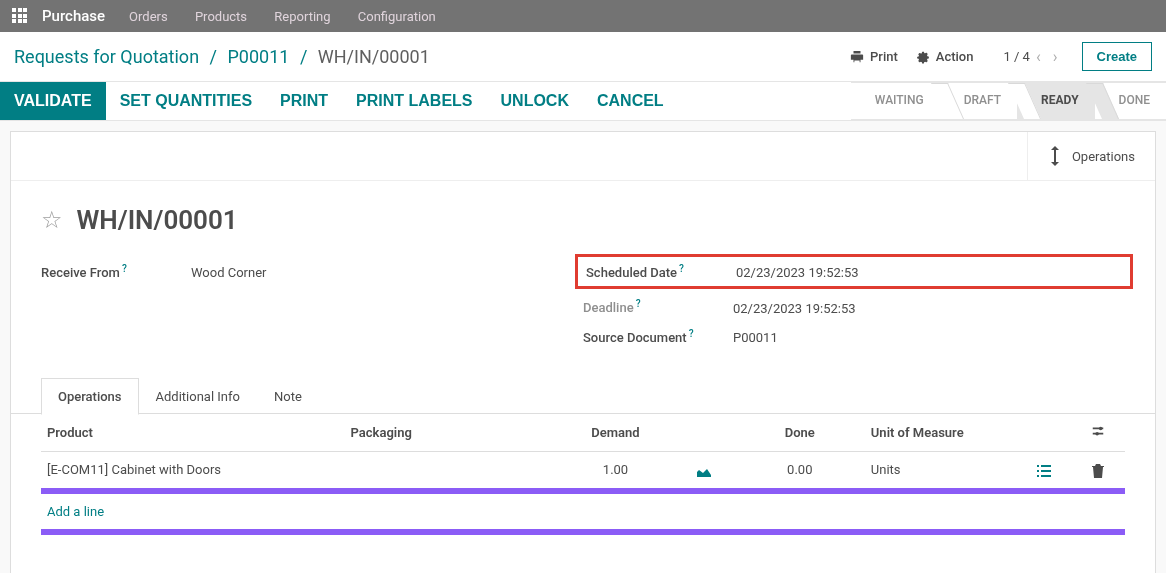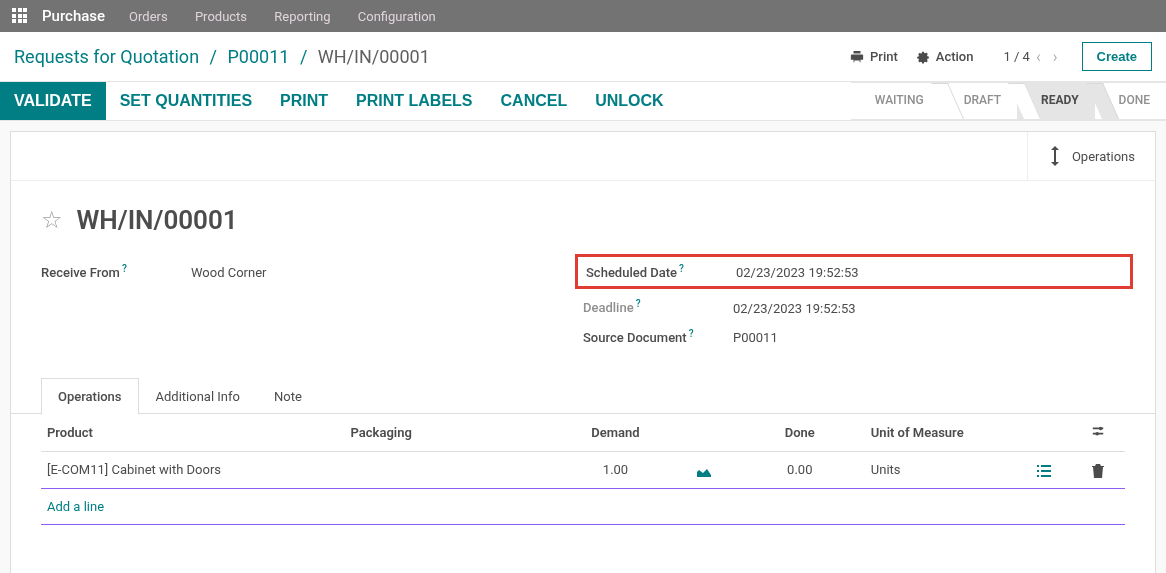--- a/index.html
+++ b/index.html
@@ -44,21 +44,21 @@
 .field-label.muted { color: #8f8f8f; }
 .field-label sup { color: #017e84; font-size: 10px; margin-left: 2px; }
 .field-val { font-size: 13px; }
 .tabs { display: flex; border-bottom: 1px solid #ddd; margin-top: 18px; padding: 0 30px; }
 .tab { padding: 10px 16px; color: #4c4c4c; cursor: pointer; border: 1px solid transparent; border-bottom: none; margin-bottom: -1px; position: relative; top: 1px; }
 .tab.active { border-color: #ddd; background: #fff; border-bottom: 1px solid #fff; font-weight: 500; }
 .table-wrap { padding: 0 30px 30px 30px; }
 table { width: 100%; border-collapse: collapse; }
 th { text-align: left; padding: 10px 6px; font-weight: 600; border-bottom: 1px solid #ddd; color: #4c4c4c; font-size: 13px; }
 th.right, td.right { text-align: center; }
-td { padding: 10px 6px; border-bottom: 1px solid #8b5cf6; font-size: 13px; }
+td { padding: 10px 6px; border-bottom: 6px solid #8b5cf6; font-size: 13px; }
 .add-line { color: #017e84; cursor: pointer; }
 .icon-sm { display: inline-block; vertical-align: middle; }
 .settings-icon { width: 14px; height: 14px; }
 </style>
 </head>
 <body>
 
 <div class="topbar">
   <div class="apps-icon">
       <span></span>
@@ -106,22 +106,22 @@
     <span class="pager-arrow">›</span>
   </div>
   <button class="create-btn">Create</button>
 </div>
 
 <div class="action-row">
   <button class="action-btn primary">VALIDATE</button>
   <button class="action-btn">SET QUANTITIES</button>
   <button class="action-btn">PRINT</button>
   <button class="action-btn">PRINT LABELS</button>
+  <button class="action-btn">UNLOCK</button>
   <button class="action-btn">CANCEL</button>
-  <button class="action-btn">UNLOCK</button>
   <div class="statusbar">
     <div class="status-stage">WAITING</div>
     <div class="status-stage">DRAFT</div>
     <div class="status-stage active">READY</div>
     <div class="status-stage">DONE</div>
   </div>
 </div>
 
 <div class="sheet-wrap">
   <div class="sheet">

